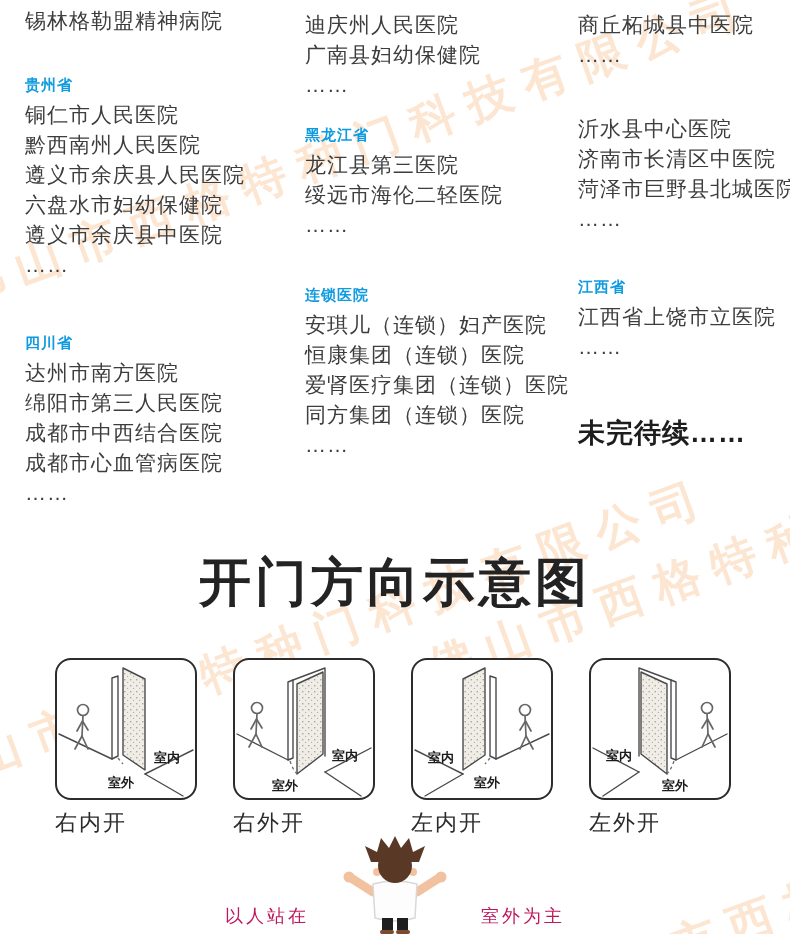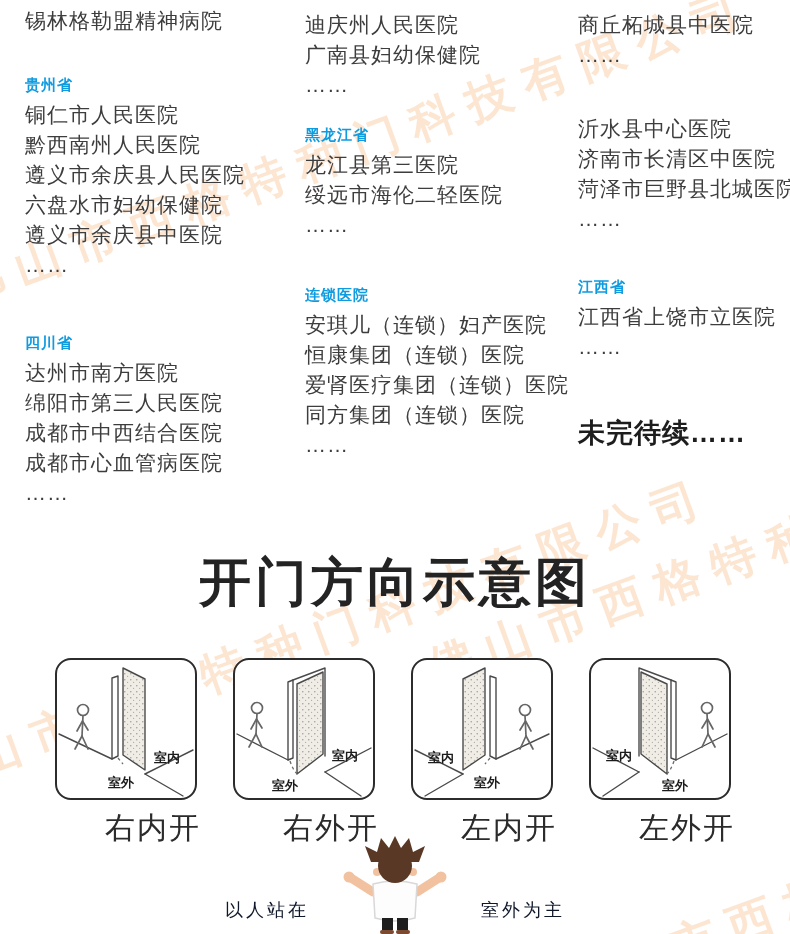--- a/index.html
+++ b/index.html
@@ -22,32 +22,32 @@
 
   
   .sec-title{position:absolute;top:548px;left:0;width:100%;text-align:center;
              font-size:52px;font-weight:bold;color:#232323;letter-spacing:4px;}
   .diagrams{position:absolute;top:658px;left:0;width:100%;display:flex;
             justify-content:center;gap:32px;}
   .fig{width:146px;}
   .dbox{width:142px;height:142px;border:2px solid #2c2c2c;border-radius:16px;
         box-sizing:border-box;background:#fff;overflow:hidden;}
   .dbox svg{display:block;width:138px;height:138px;}
-  .cap{text-align:right;font-size:30px;color:#2b2b2b;margin-top:8px;letter-spacing:2px;}
+  .cap{text-align:left;font-size:22px;color:#2b2b2b;margin-top:8px;letter-spacing:2px;}
 
   .d-line{stroke:#4a4a4a;stroke-width:1.4;fill:none;stroke-linecap:round;stroke-linejoin:round;}
   .d-fill{stroke:#4a4a4a;stroke-width:1.4;stroke-linejoin:round;}
   .d-dash{stroke:#6a6a6a;stroke-width:1.3;fill:none;stroke-dasharray:3,3;}
   .d-person{stroke:#666;stroke-width:1.7;fill:none;stroke-linecap:round;}
   .d-label{font-size:13px;font-weight:bold;fill:#1b1b1b;font-family:"Liberation Sans",sans-serif;}
 
   
   .footer{position:absolute;left:0;top:836px;width:100%;height:98px;display:flex;
           align-items:flex-end;justify-content:center;gap:26px;}
-  .fnote{font-size:18px;color:#0f172a;letter-spacing:3px;padding-bottom:12px;white-space:nowrap;}
+  .fnote{font-size:18px;color:#be185d;letter-spacing:3px;padding-bottom:6px;white-space:nowrap;}
   .mascot{width:120px;height:98px;display:block;}
 </style>
 </head>
 <body>
 
 <div id="page">
 
   <div class="wm" style="left:-40px;top:260px;">佛山市西格特种门科技有限公司</div>
   <div class="wm" style="left:-80px;top:750px;">佛山市西格特种门科技有限公司</div>
   <div class="wm" style="left:430px;top:640px;">佛山市西格特种门科技有限公司</div>

